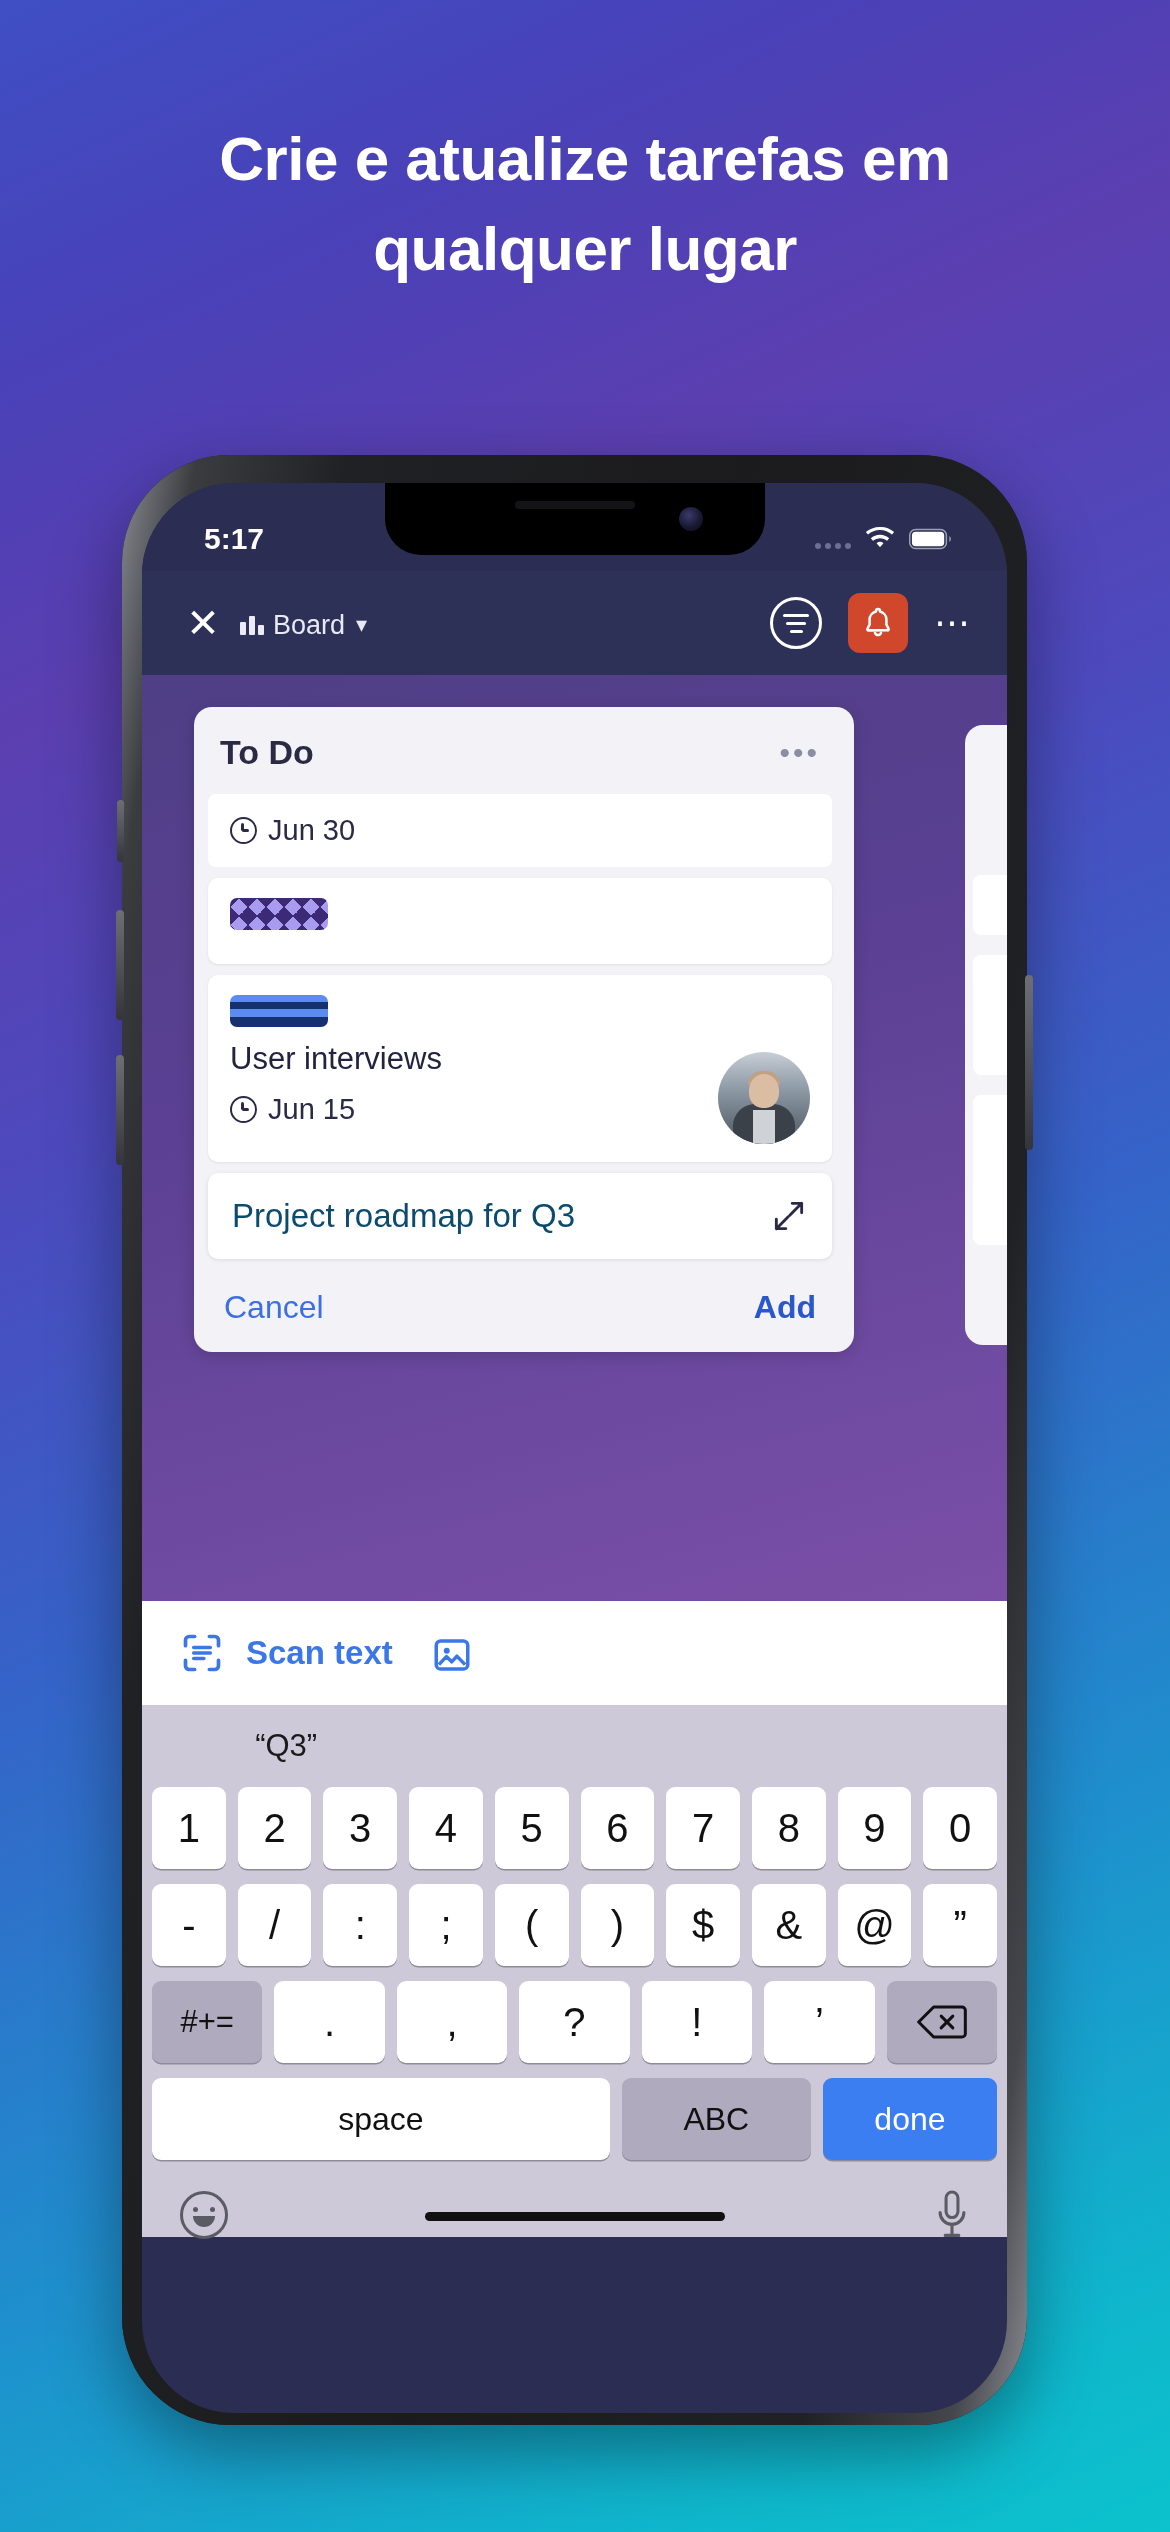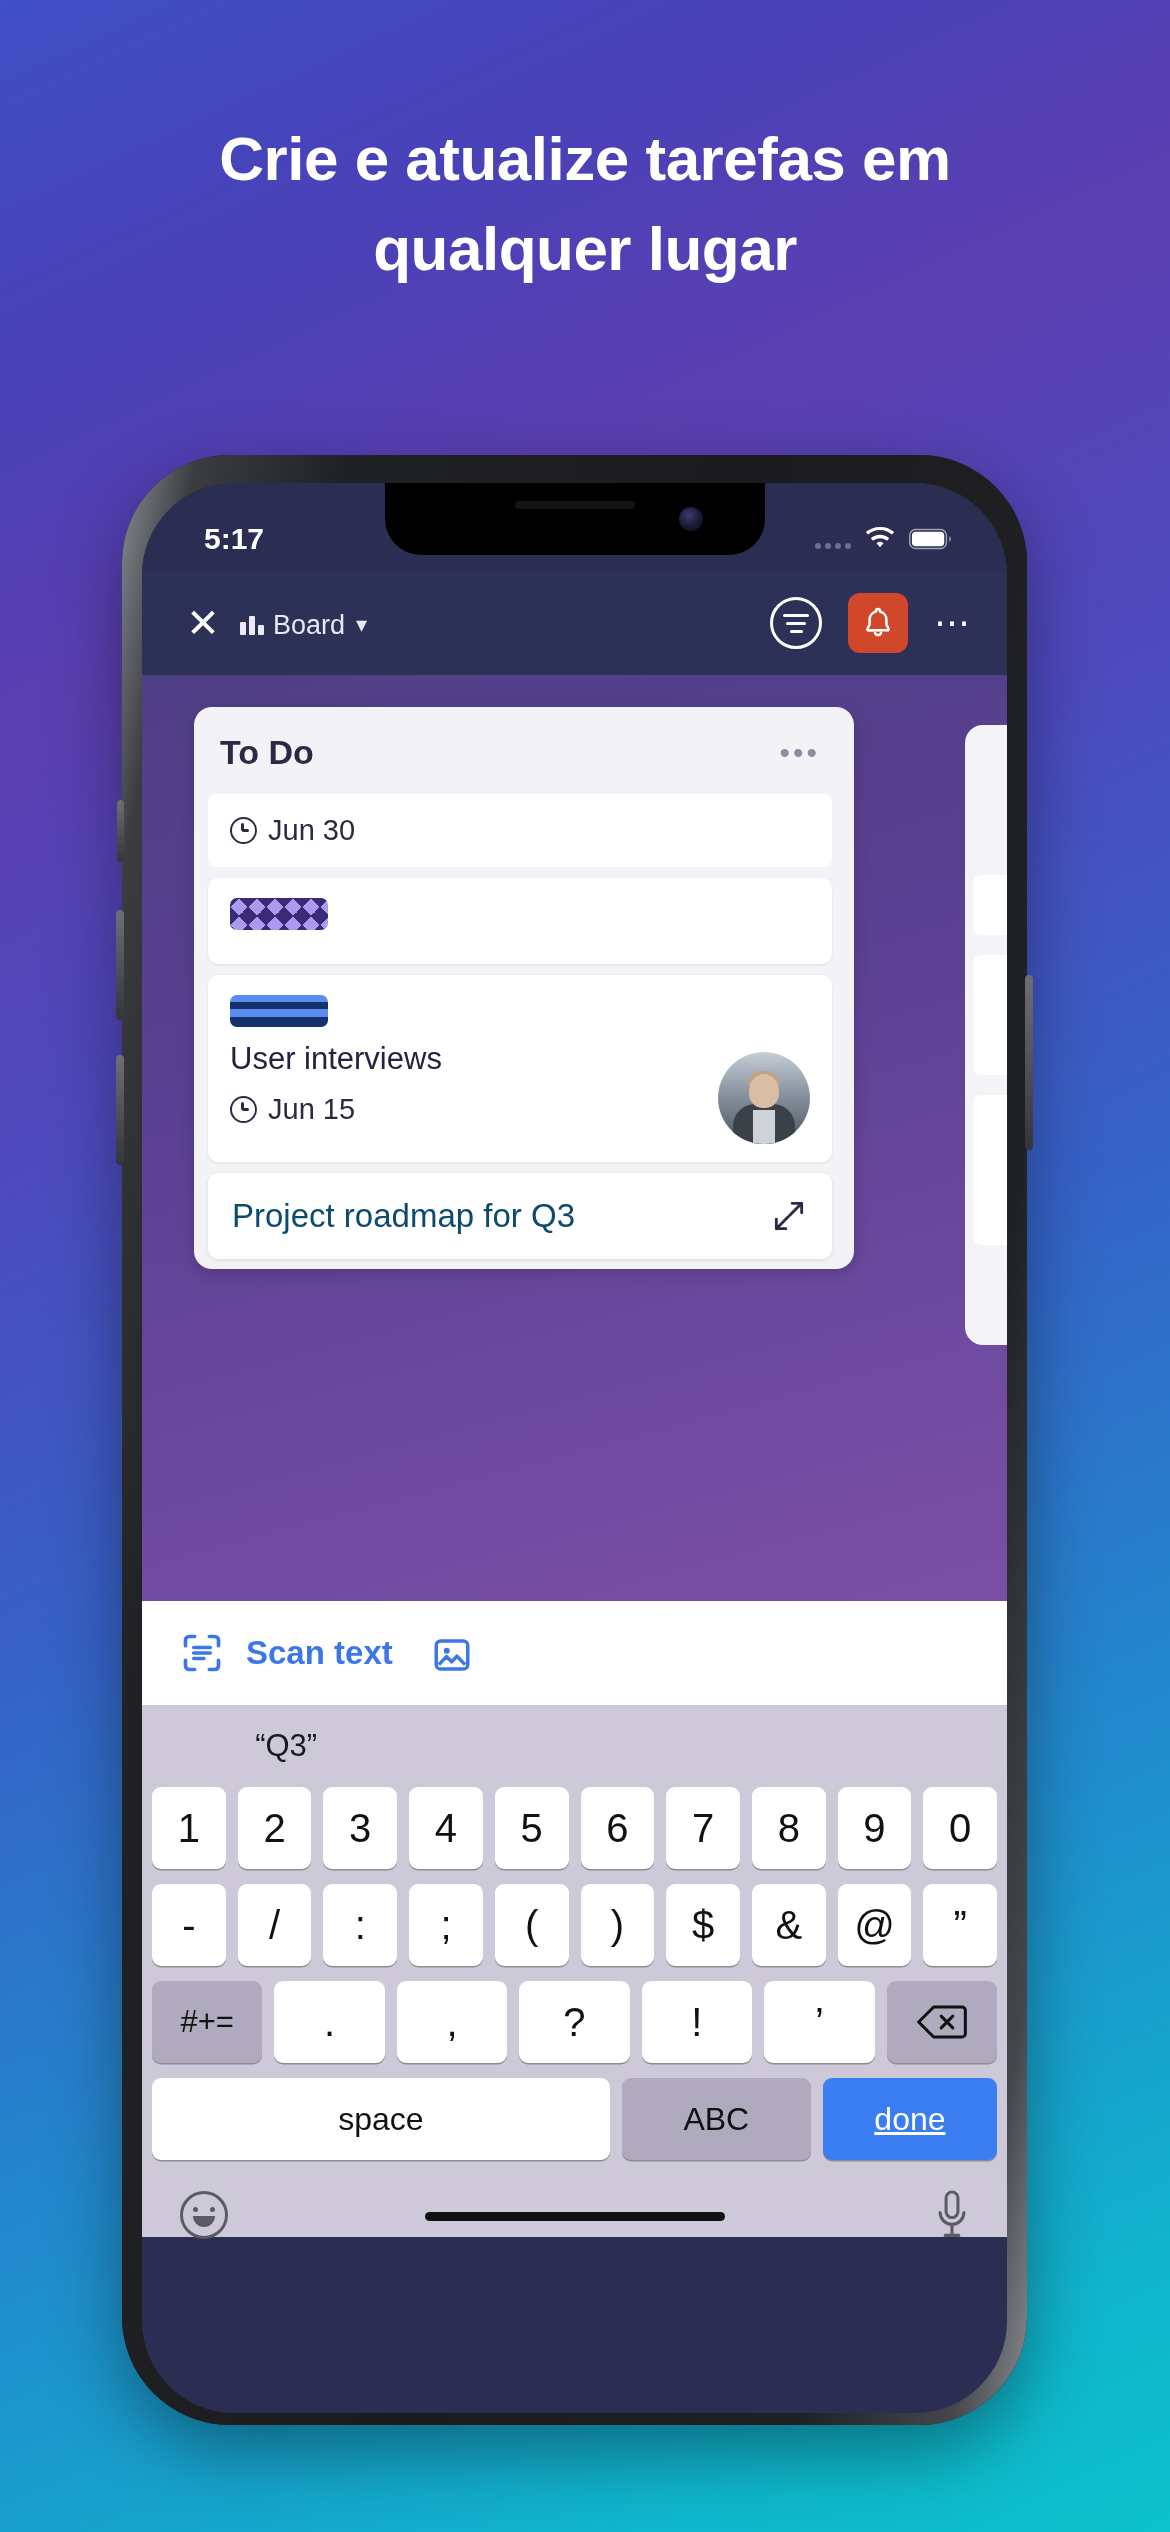--- a/index.html
+++ b/index.html
@@ -242,21 +242,21 @@
   .krow { display: flex; justify-content: center; gap: 12px; padding: 0 10px; margin-bottom: 15px; }
   .krow:first-of-type { margin-top: 2px; }
   .key {
     background:#fff; border-radius: 9px; height: 82px;
     display:flex; align-items:center; justify-content:center;
     font-size: 40px; color:#111; flex: 1;
     box-shadow: 0 1.5px 0 rgba(0,0,0,.3);
   }
   .key.wide-sp { flex: 4.6; font-size: 32px; }
   .key.abc { flex: 1.9; font-size: 32px; background: #b0aabf; }
-  .key.done { flex: 1.75; background:#3b7ef2; color:#fff; font-size: 32px; text-decoration: underline; }
+  .key.done { flex: 1.75; background:#3b7ef2; color:#fff; font-size: 32px; }
   .key.sym { flex: 1.3; background:#b0aabf; font-size: 31px; }
   .key.bks { flex: 1.3; background:#b0aabf; }
   .krow3 .key { flex: 1; }
   .kbottom { display:flex; align-items:center; justify-content: space-between; padding: 14px 38px 0 38px;}
   .emoji-ico { width: 48px; height: 48px; border: 3px solid #5b5b63; border-radius: 50%; position: relative; }
   .emoji-ico::before{content:'';position:absolute;left:10px;top:13px;width:5px;height:5px;border-radius:50%;background:#5b5b63;}
   .emoji-ico::after{content:'';position:absolute;right:10px;top:13px;width:5px;height:5px;border-radius:50%;background:#5b5b63;}
   .emoji-mouth{position:absolute;left:10px;bottom:9px;width:22px;height:11px;background:#5b5b63;border-radius:0 0 12px 12px;}
   .mic-ico { width: 34px; height: 52px; position: relative; }
   .home-ind {
@@ -381,20 +381,24 @@
 
         <div class="input-card">
           <span class="input-text" placeholder="Enter a title for this card">Project roadmap for Q3</span>
           <span class="expand-ico">
             <svg width="38" height="38" viewBox="0 0 24 24">
               <path d="M14 4h6v6M20 4l-7.5 7.5M10 20H4v-6M4 20l7.5-7.5" fill="none" stroke="#2b2a45" stroke-width="1.8" stroke-linecap="round" stroke-linejoin="round"></path>
             </svg>
           </span>
         </div>
 
+        <div class="actions-row">
+          <span class="btn-cancel">Cancel</span>
+          <span class="btn-add">Add</span>
+        </div>
       </div>
     </div>
 
     <div class="scanbar">
       <span class="scan-ico">
         <svg width="44" height="44" viewBox="0 0 24 24">
           <path d="M3 8V5a2 2 0 012-2h3M21 8V5a2 2 0 00-2-2h-3M3 16v3a2 2 0 002 2h3M21 16v3a2 2 0 01-2 2h-3" fill="none" stroke="#3c77e8" stroke-width="2" stroke-linecap="round"></path>
           <path d="M7.5 9h9M7.5 12h9M7.5 15h5.5" fill="none" stroke="#3c77e8" stroke-width="2" stroke-linecap="round"></path>
         </svg>
       </span>

